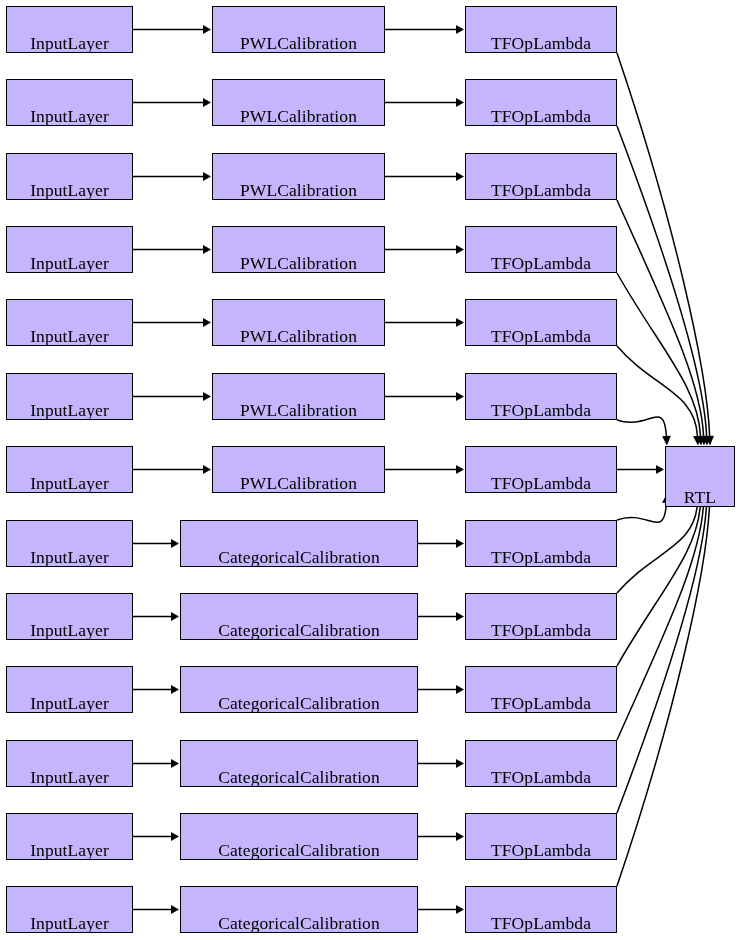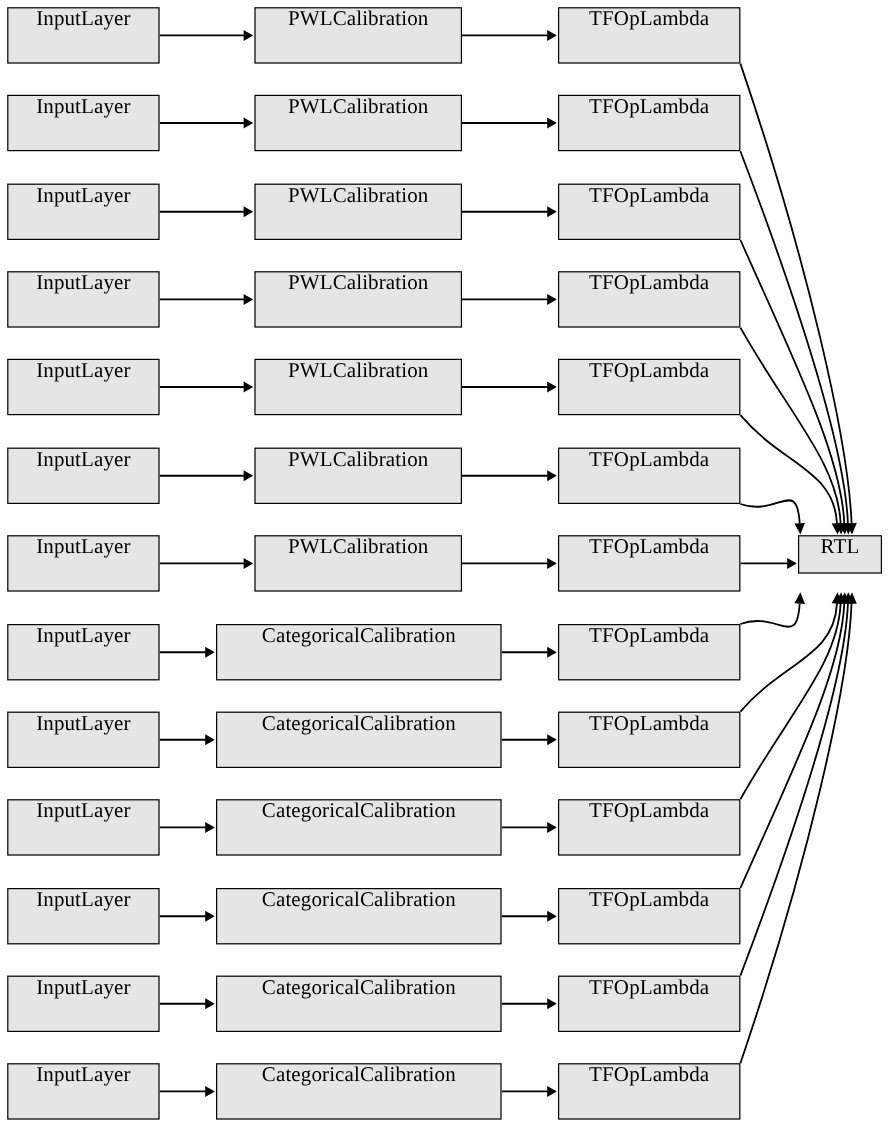--- a/index.html
+++ b/index.html
@@ -23,23 +23,23 @@
     left: 0;
     top: 0;
     width: 741px;
     height: 940px;
     pointer-events: none;
   }
   .node {
     position: absolute;
     box-sizing: border-box;
     border: 1px solid #000000;
-    background: #e5e5e5;
+    background: #c4b5fd;
     display: flex;
-    align-items: flex-start;
+    align-items: flex-end;
     justify-content: center;
     color: #000000;
     font-size: 17.5px;
     line-height: 1;
     white-space: nowrap;
     letter-spacing: 0.1px;
   }
   .node-label {
     display: block;
     padding: 0 2px;
@@ -320,18 +320,18 @@
       </div>
       <div class="node" style="left: 6px; top: 886px; width: 127px; height: 47px;">
         <span class="node-label">InputLayer</span>
       </div>
       <div class="node" style="left: 180px; top: 886px; width: 238px; height: 47px;">
         <span class="node-label">CategoricalCalibration</span>
       </div>
       <div class="node" style="left: 465px; top: 886px; width: 152px; height: 47px;">
         <span class="node-label">TFOpLambda</span>
       </div>
-      <div class="node" style="left: 665px; top: 446px; width: 70px; height: 32px;">
+      <div class="node" style="left: 665px; top: 446px; width: 70px; height: 61px;">
         <span class="node-label">RTL</span>
       </div>
     </div>
 
 </div>
 
 </body></html>

